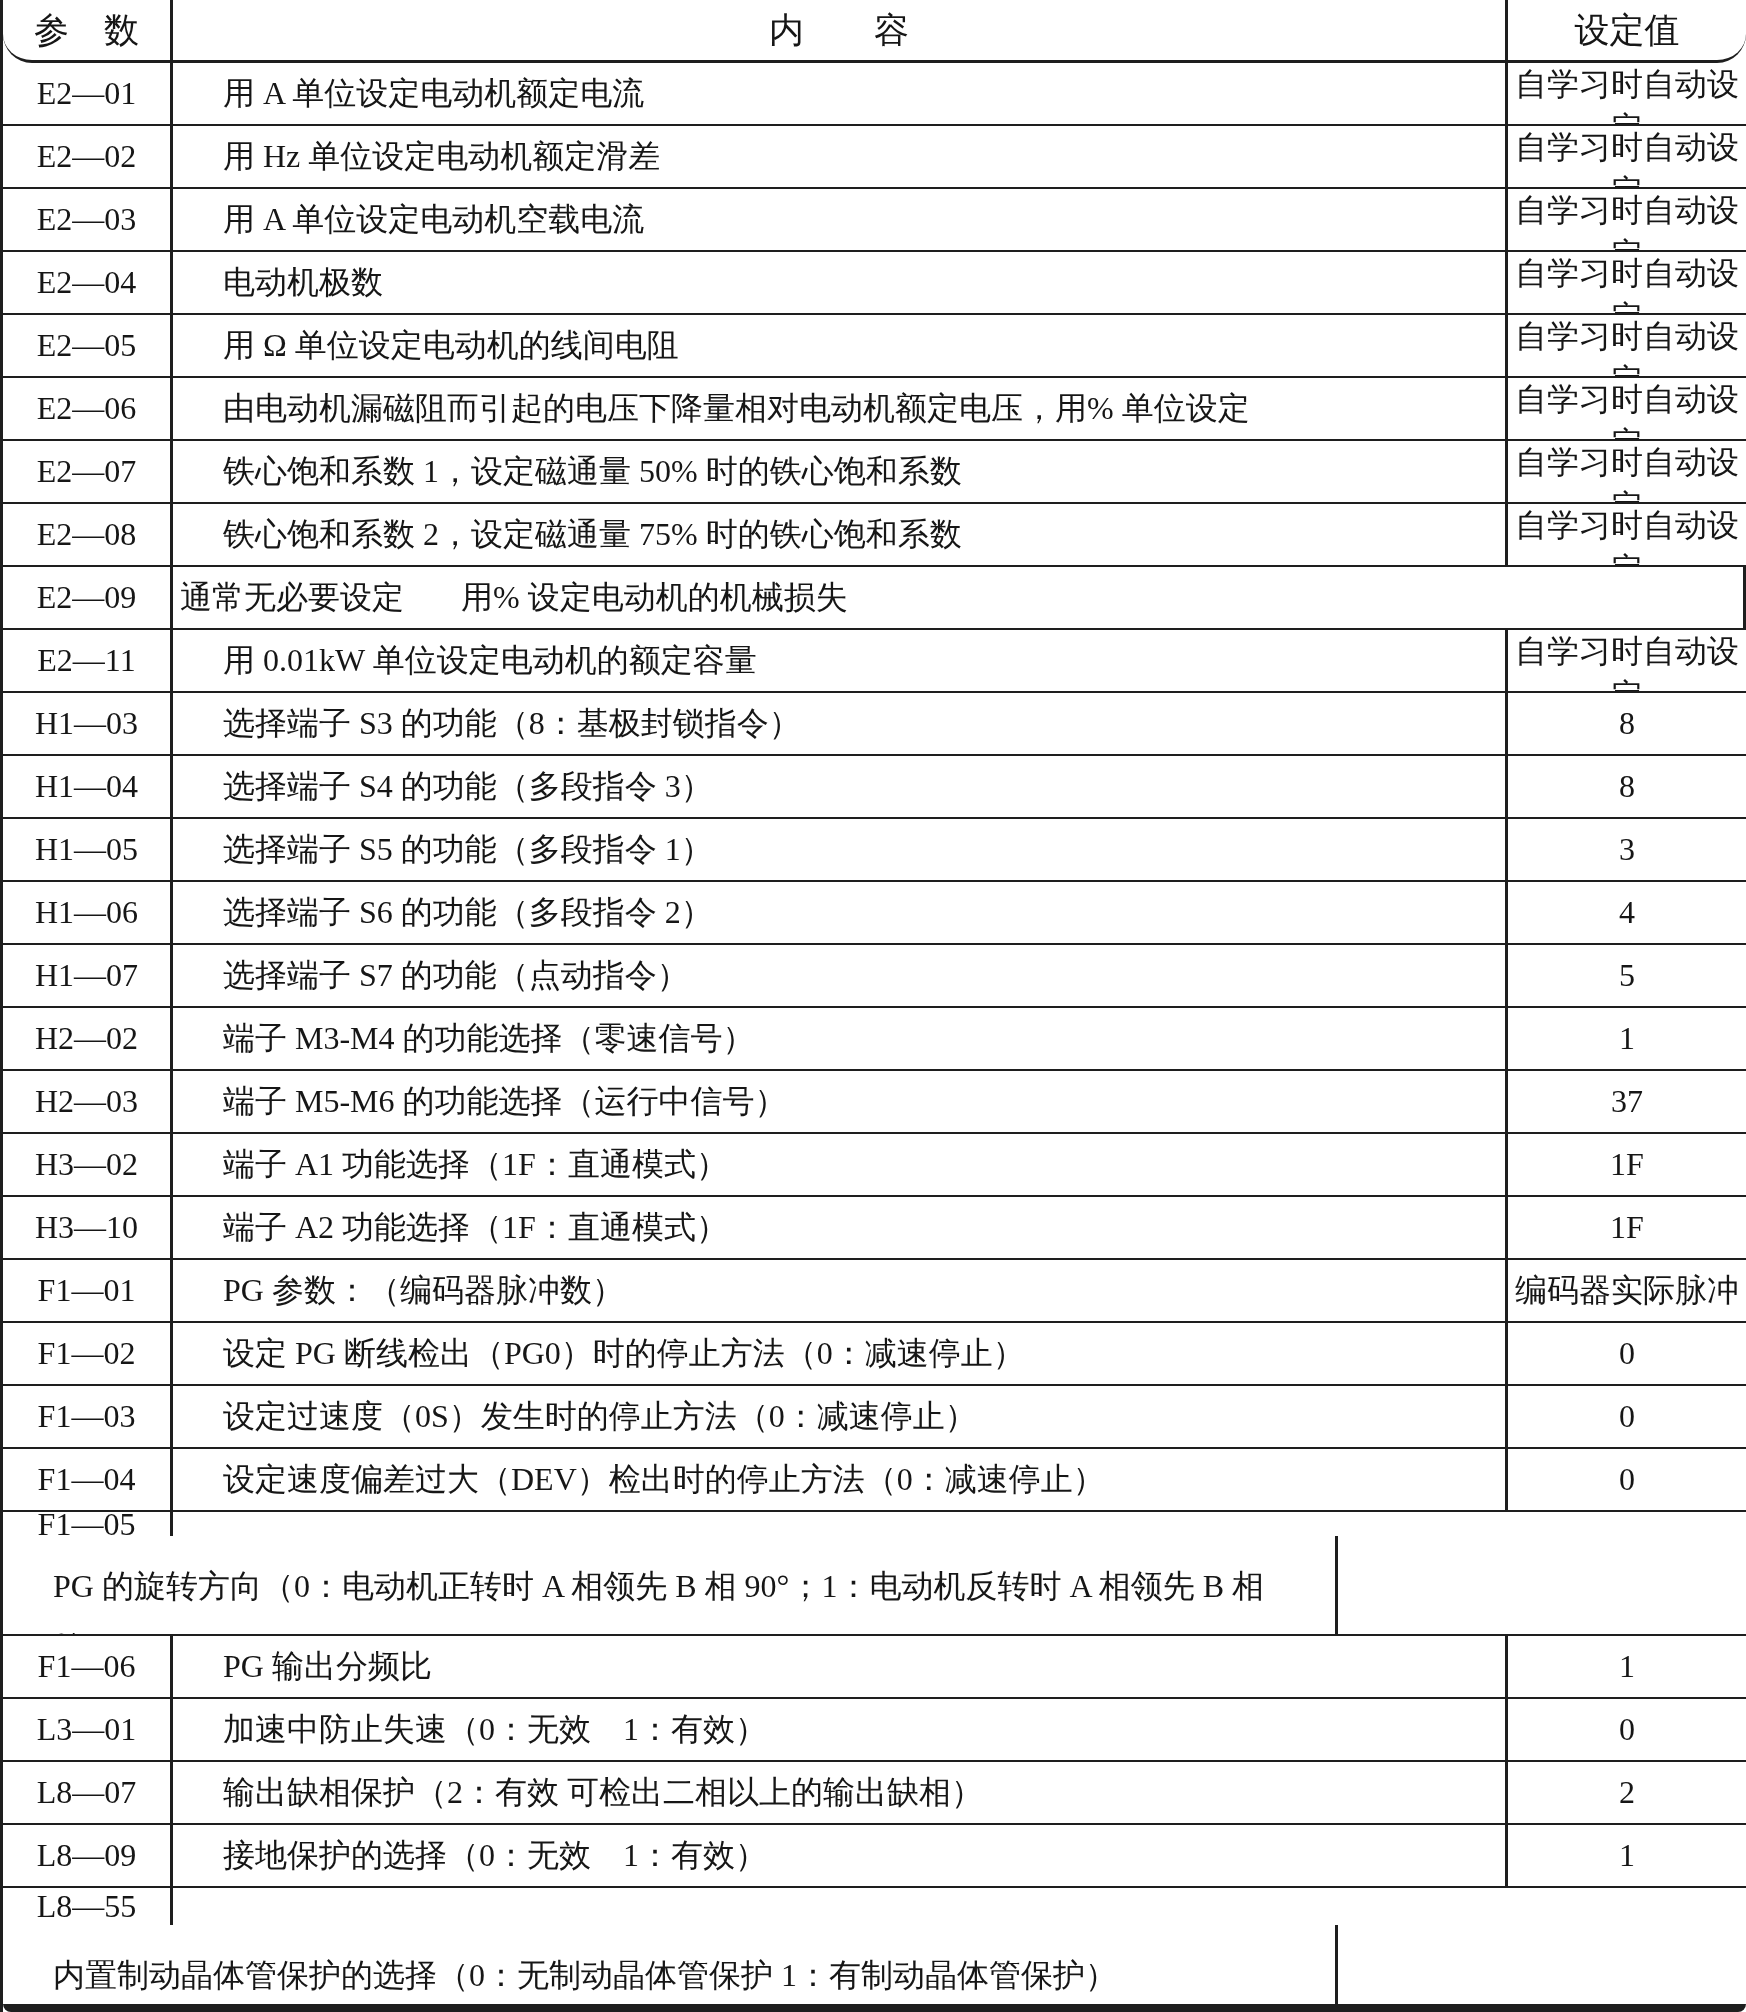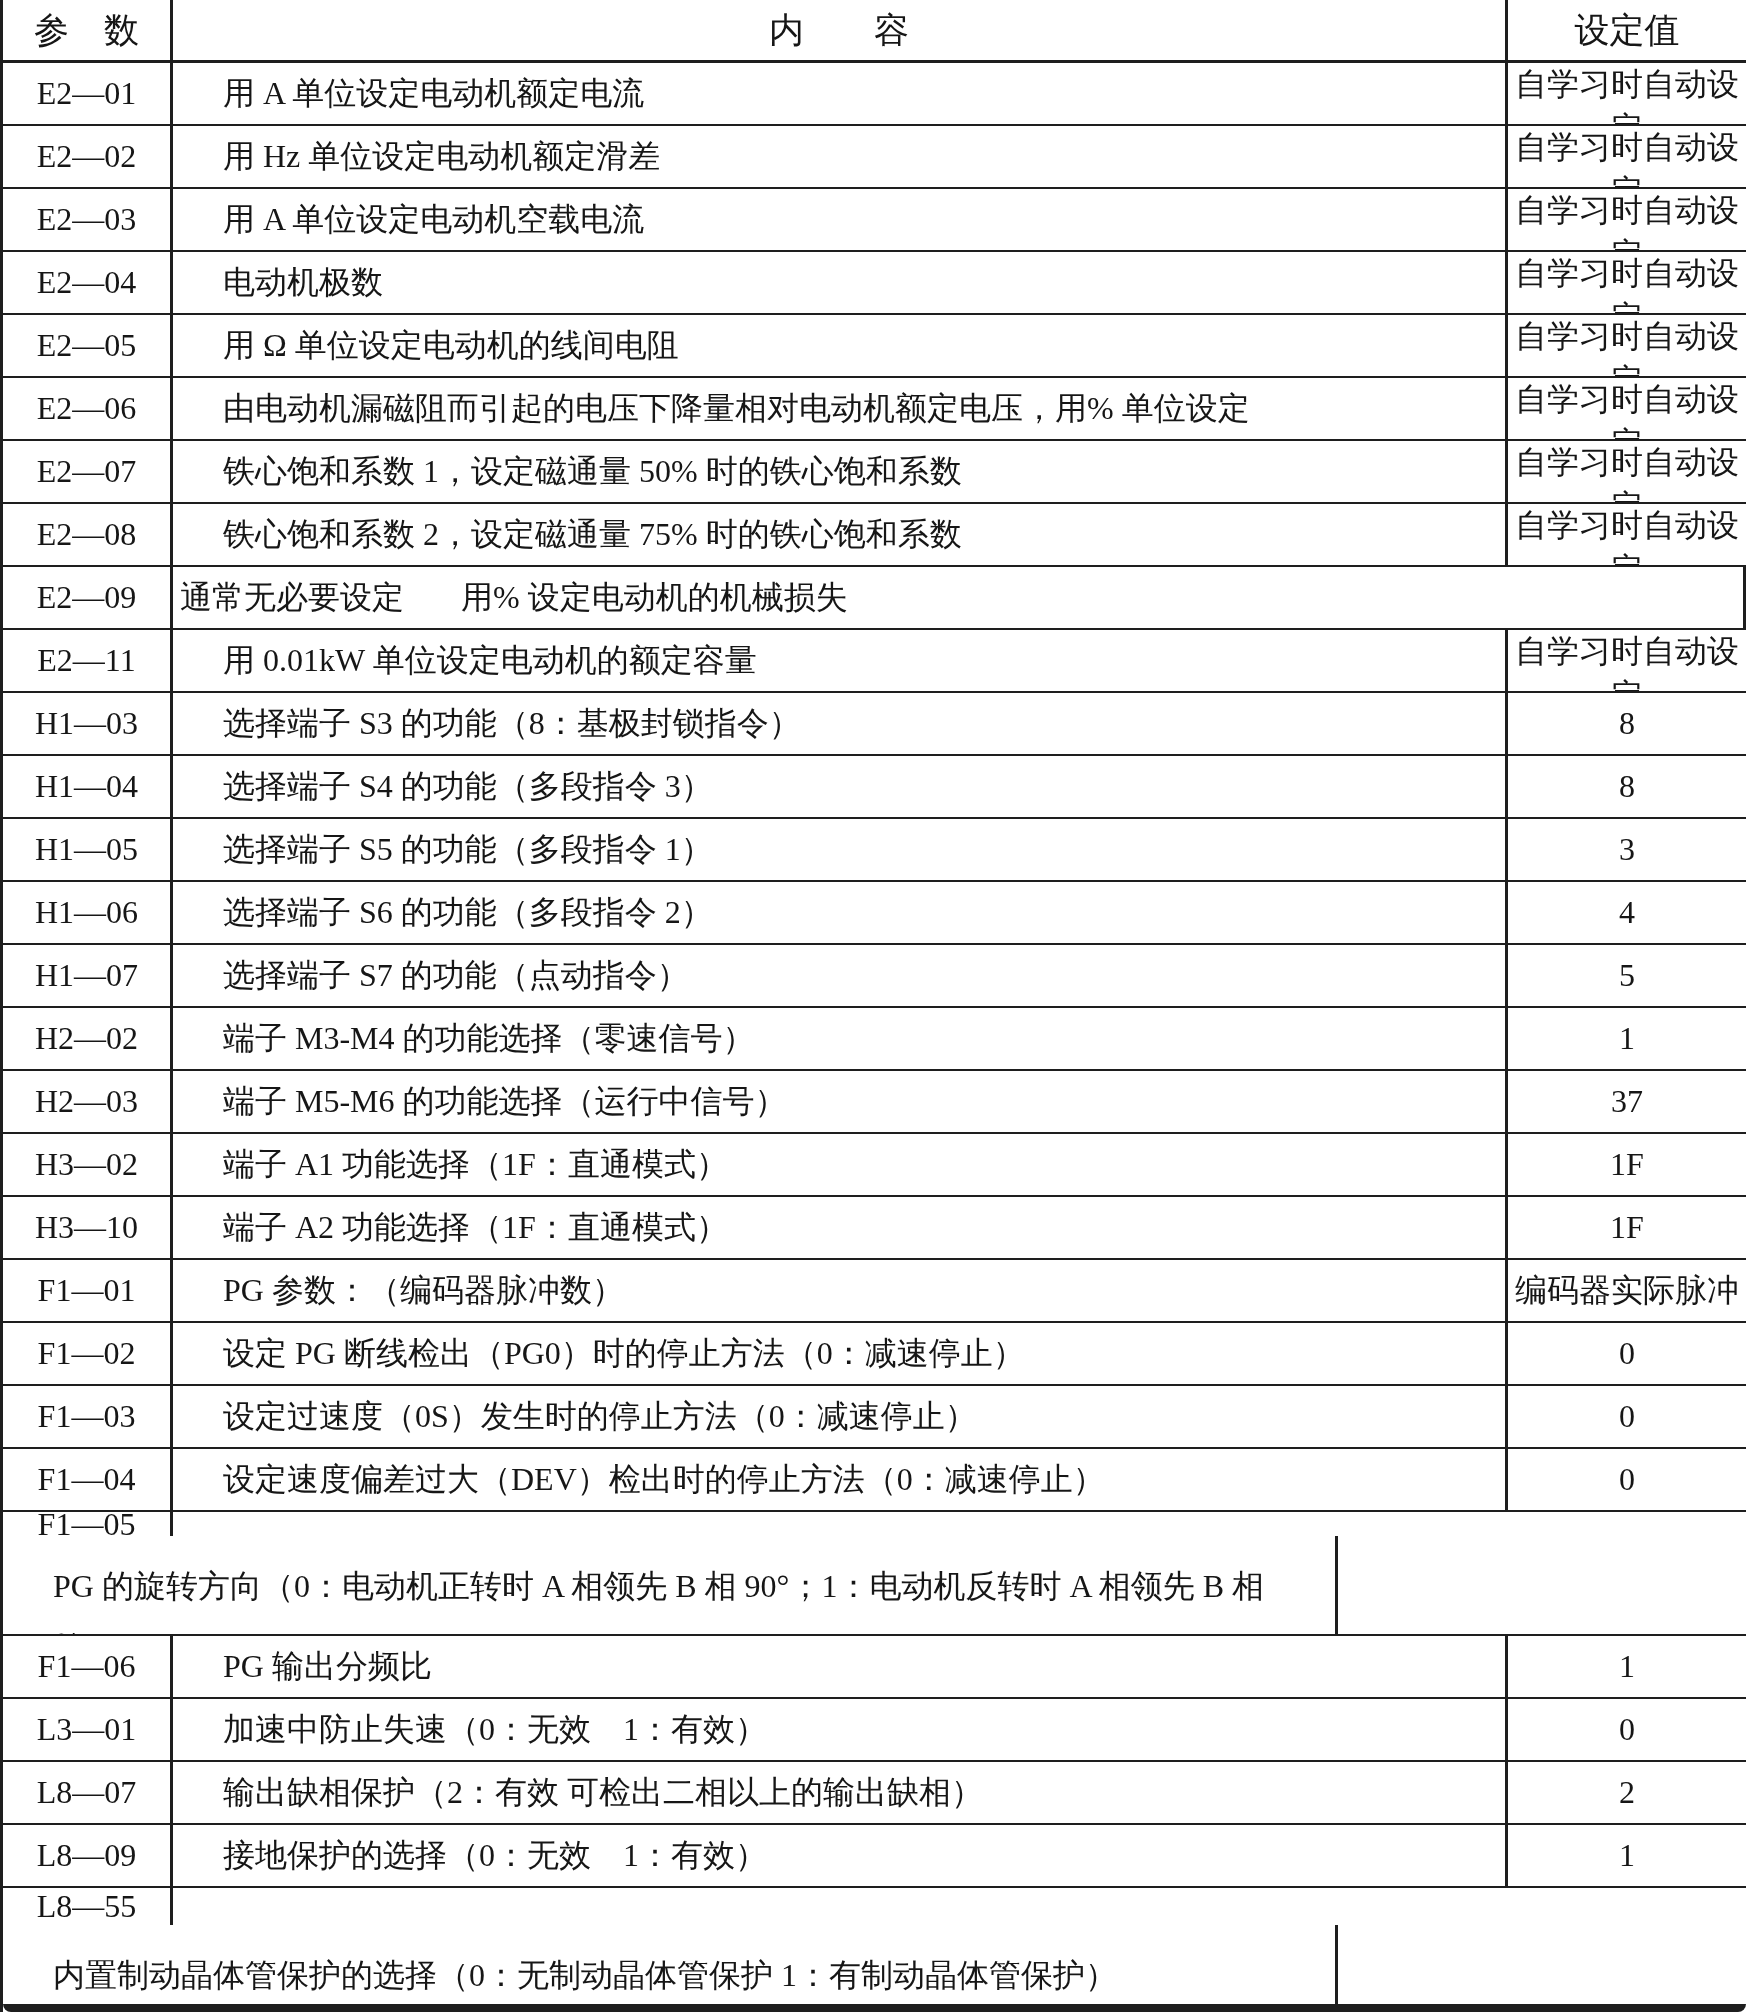--- a/index.html
+++ b/index.html
@@ -3,21 +3,21 @@
 <meta charset="utf-8">
 <style>
   html,body{margin:0;padding:0;background:#fff;}
   body{
     width:1746px;height:2012px;overflow:hidden;
     font-family:"Liberation Serif","DejaVu Serif",serif;
     color:#161616;
   }
   .table{width:1746px;border-left:3px solid #1e1e1e;box-sizing:border-box;}
   .row{display:flex;box-sizing:border-box;height:63px;border-bottom:2px solid #1e1e1e;overflow:hidden;background:#fff;}
-  .row.head{border-bottom-width:3px;}
+  .row.head{border-bottom-width:3px;border-radius:29px;}
   .row.tall{height:124px;flex-direction:column;}
   .row.last{border-bottom-width:8px;border-radius:8px;}
   .cell{box-sizing:border-box;overflow:hidden;}
   .c-param{
     width:170px;border-right:3px solid #1e1e1e;
     display:flex;align-items:center;justify-content:center;
     font-size:32px;white-space:nowrap;
   }
   .c-content{
     width:1335px;border-right:3px solid #1e1e1e;

